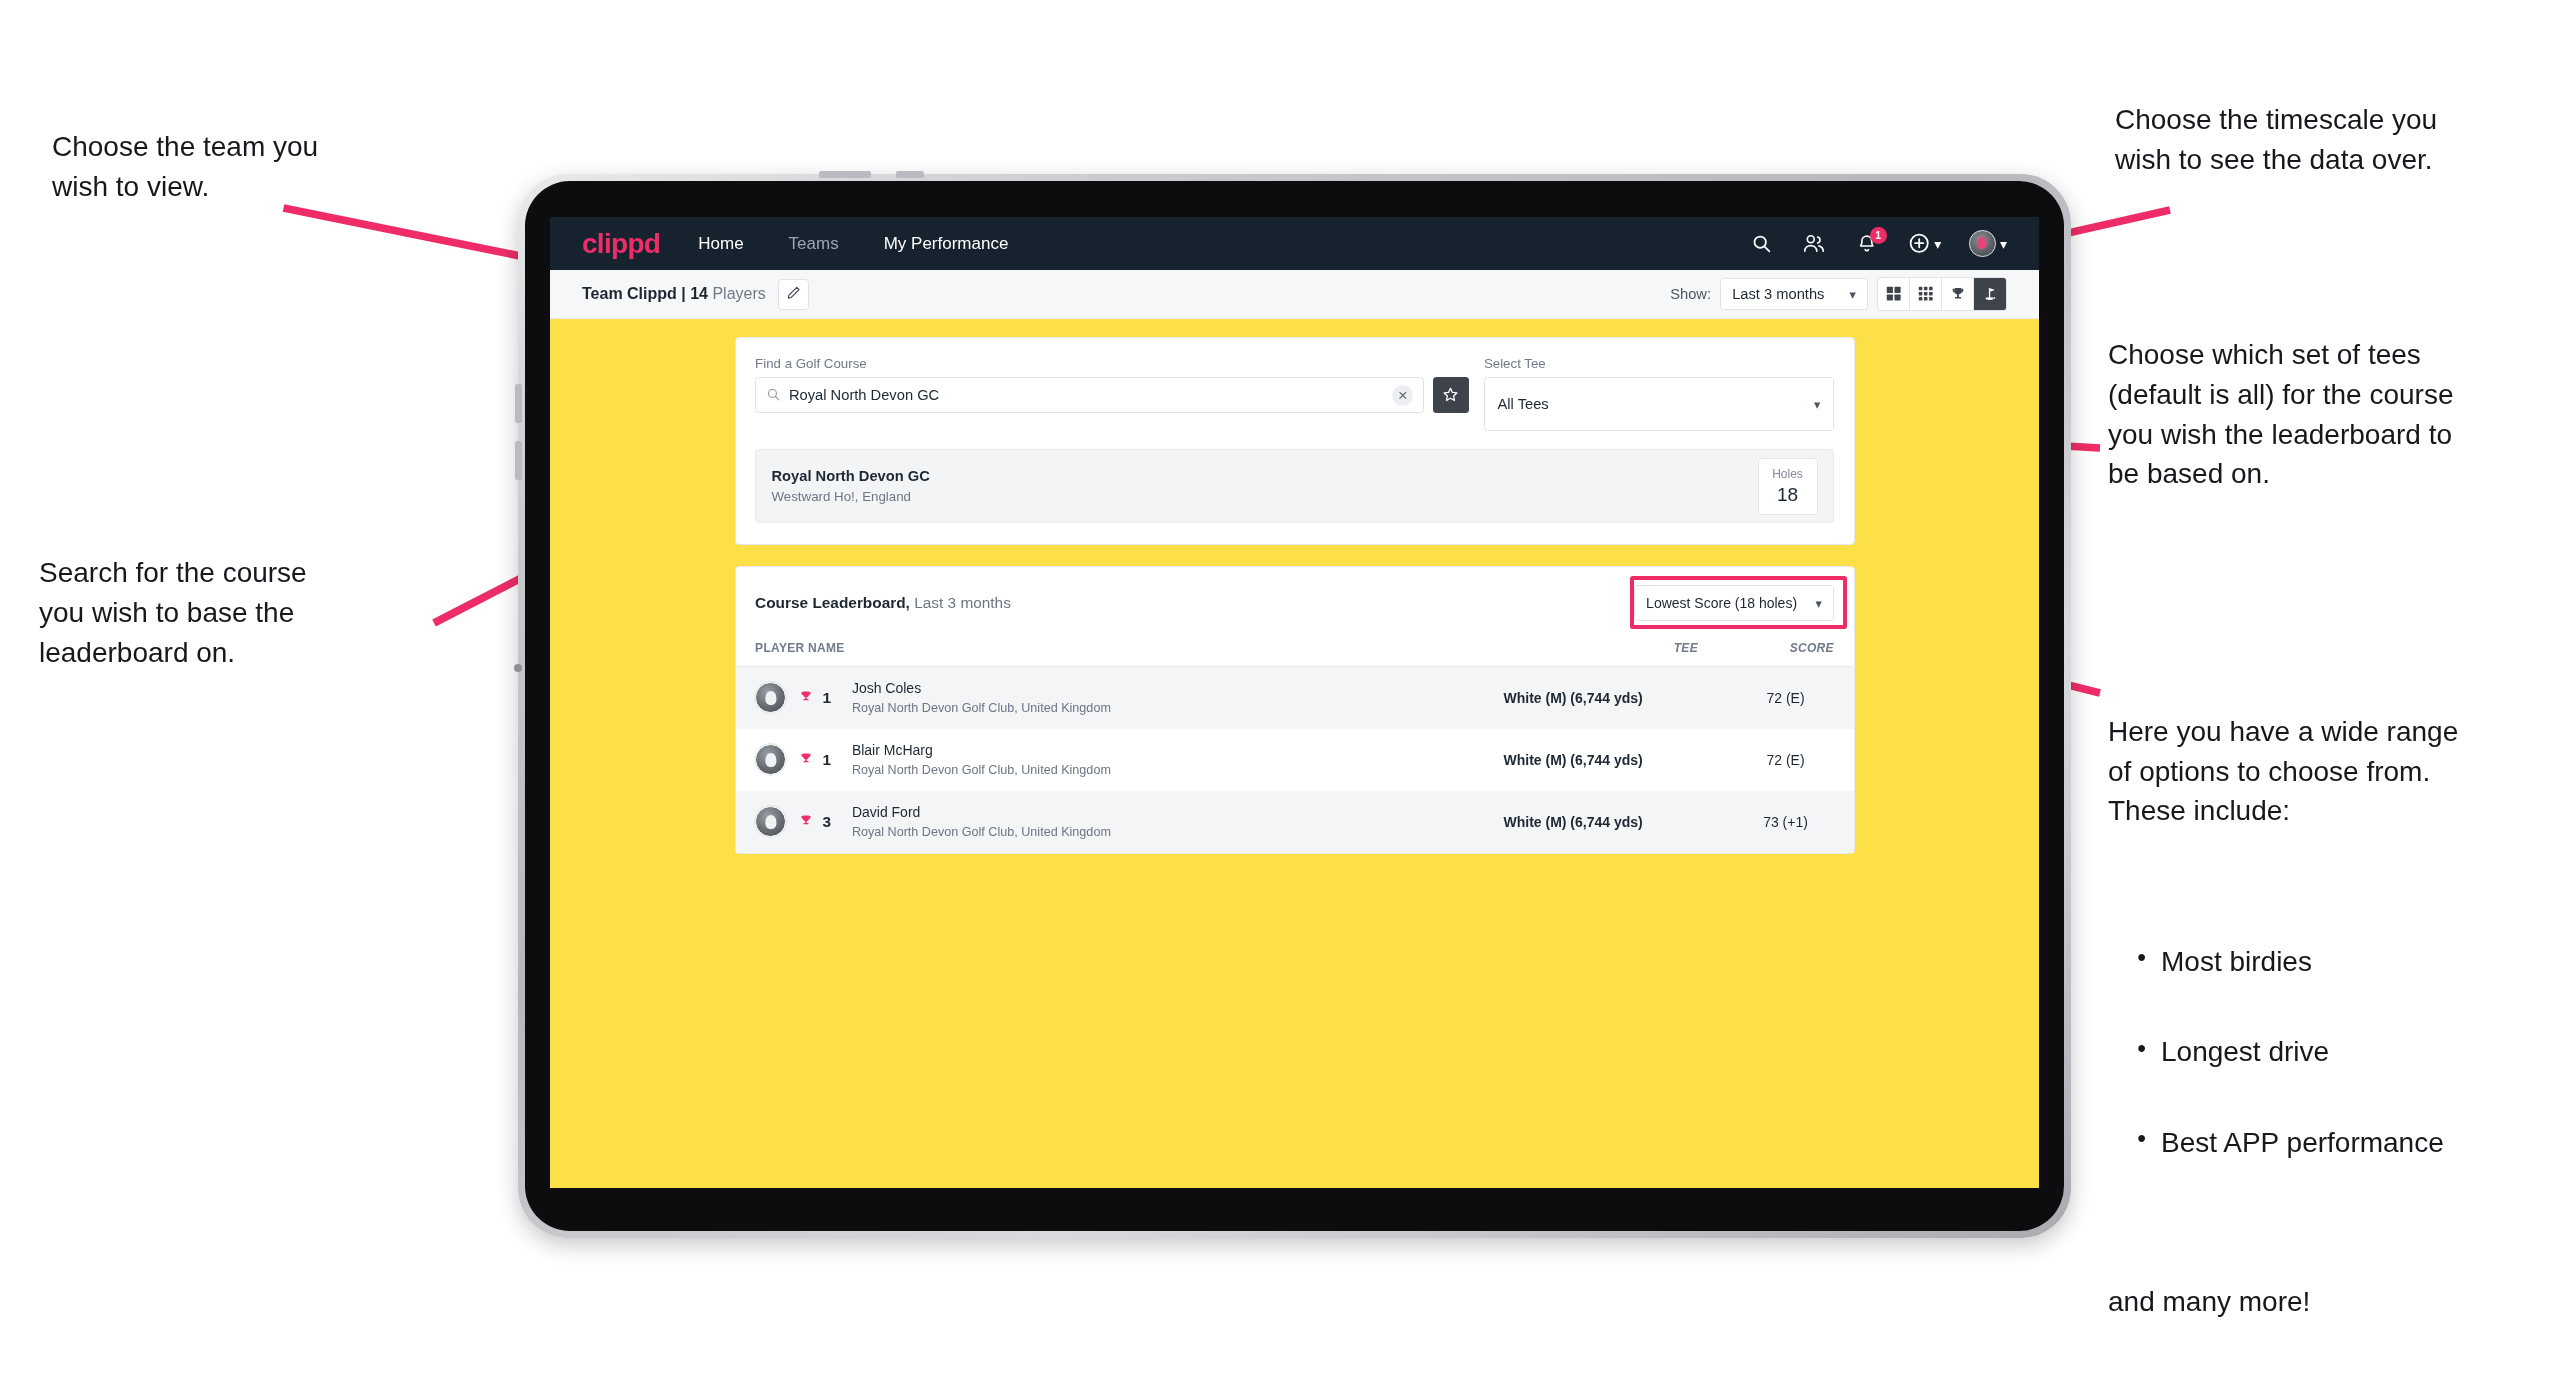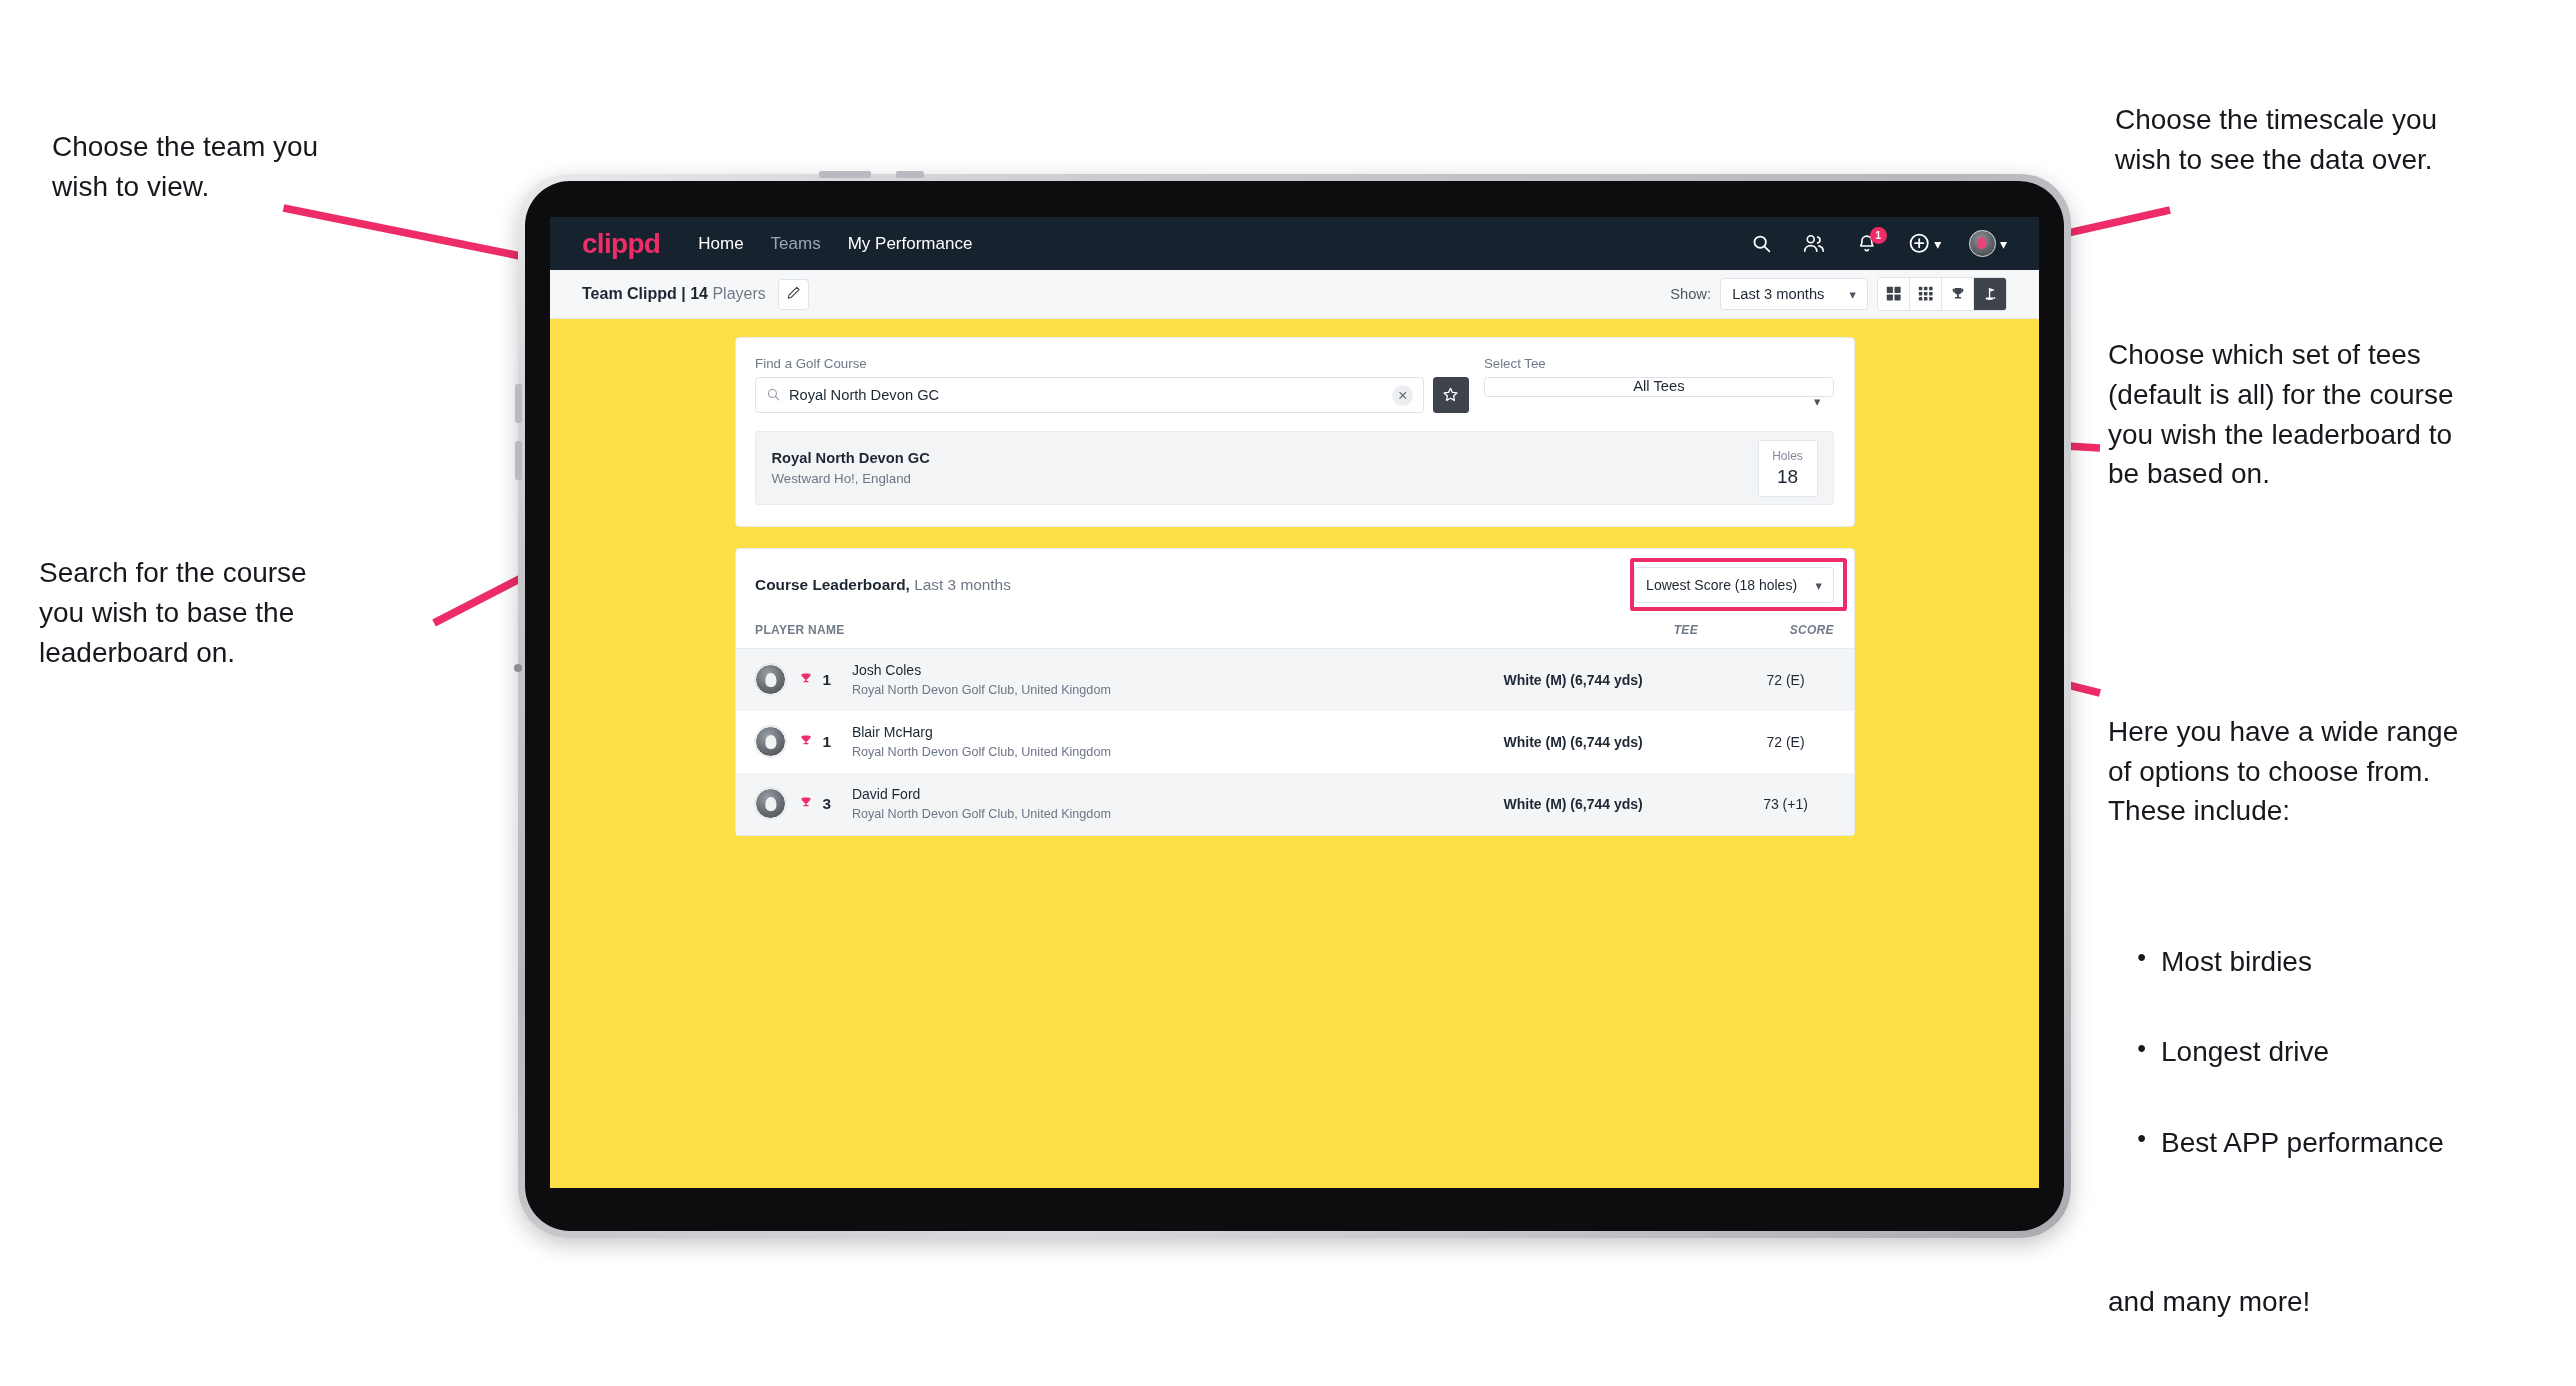--- a/index.html
+++ b/index.html
@@ -66,21 +66,21 @@
 
   
   .navbar {
     height: 53px; background: #16232e;
     display: flex; align-items: center; padding: 0 32px;
   }
   .brand {
     color: #ee2d68; font-size: 28px; font-weight: 700; letter-spacing: -0.7px;
     font-family: "Liberation Sans", sans-serif; margin-right: 38px;
   }
-  .navlinks { display: flex; align-items: center; gap: 27px; }
+  .navlinks { display: flex; align-items: center; gap: 45px; }
   .navlink { color: #ffffff; font-size: 17px; }
   .navlink.dim { color: #9aa6b1; }
   .nav-right { margin-left: auto; display: flex; align-items: center; gap: 28px; }
   .icon-btn { width: 25px; height: 25px; position: relative; display: flex; align-items: center; justify-content: center; }
   .icon-btn svg { display: block; }
   .badge {
     position: absolute; top: -4.2px; right: -7px;
     background: #ee2d68; color: #fff; font-size: 10.5px; font-weight: 700;
     min-width: 17px; height: 17px; border-radius: 8.4px;
     display: flex; align-items: center; justify-content: center; padding: 0 3.5px;
@@ -161,22 +161,22 @@
     margin-left:auto; width: 21px; height: 21px; border-radius: 50%;
     background:#eceef1; color:#5d6673; font-size: 12.6px;
     display:flex; align-items:center; justify-content:center;
   }
   .star-btn {
     width: 36px; height: 36px; background:#3f444c; border-radius:3.5px;
     display:flex; align-items:center; justify-content:center;
   }
   .tee-col { width: 350px; }
   .tee-select {
-    height: 20px; border:0.7px solid #dfe3e8; border-radius:3.5px; background:#fff;
-    display:flex; align-items:center; padding: 0 12.6px; font-size: 14.7px; color:#1d2733;flex-direction:column;
+    height: 54px; border:0.7px solid #dfe3e8; border-radius:3.5px; background:#fff;
+    display:flex; align-items:center; padding: 0 12.6px; font-size: 14.7px; color:#1d2733;
   }
   .tee-select .chev { margin-left:auto; color:#4c5663; font-size:12.6px; }
 
   .course-row {
     margin-top: 18px; background:#f2f4f6; border:0.7px solid #e7eaee; border-radius:3.5px;
     height: 74px; display:flex; align-items:center; padding: 0 15.4px;
   }
   .course-name { font-size: 14.7px; font-weight: 700; color:#1d2733; }
   .course-loc { font-size: 13.3px; color:#6d7685; margin-top: 4.9px; }
   .holes-box {

